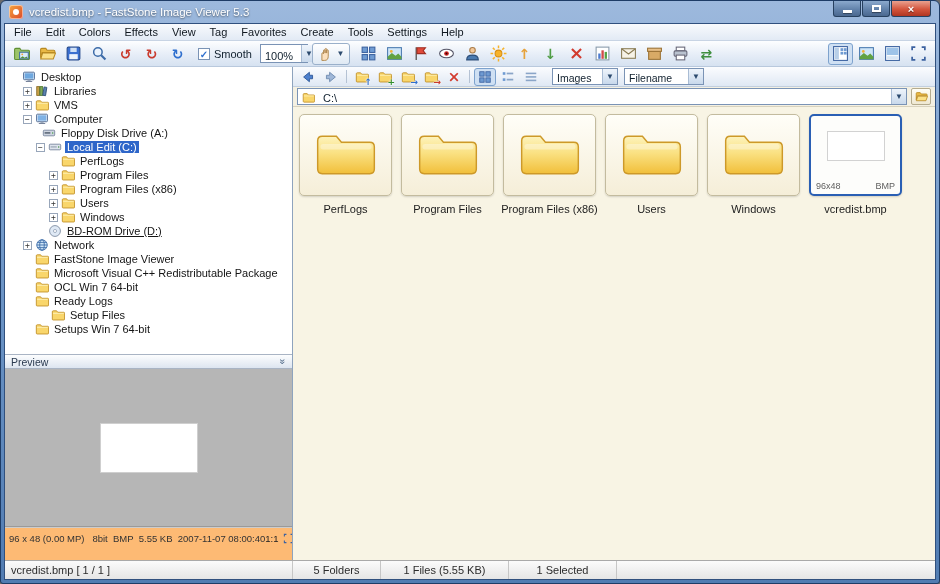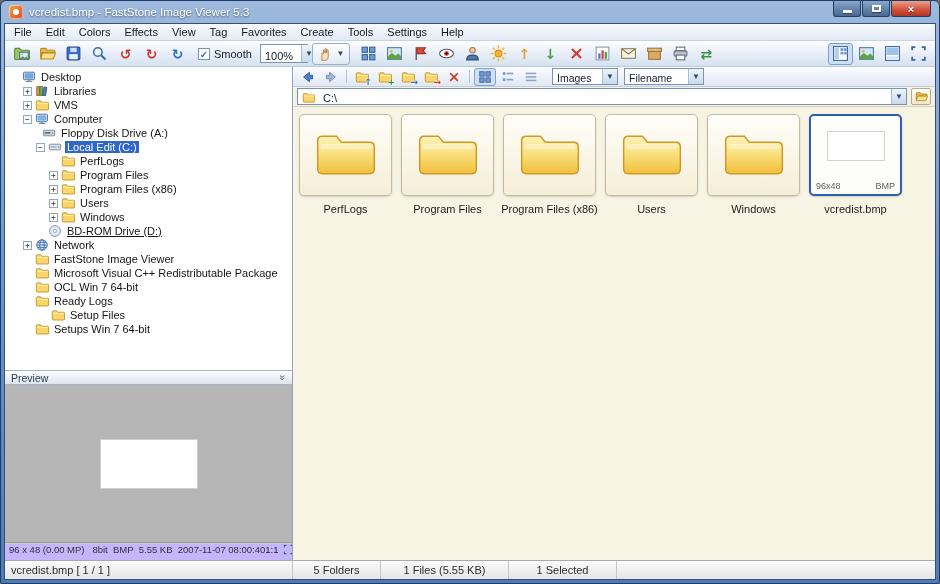--- a/index.html
+++ b/index.html
@@ -39,21 +39,21 @@
 .tree-row{height:14px;display:flex;align-items:center;gap:3px;white-space:nowrap;color:#141414;cursor:default}
 .expander{width:9px;height:9px;flex:none;border:1px solid #98a6ba;background:#fff;font-size:8px;line-height:7px;text-align:center;color:#333;font-family:"DejaVu Sans Mono",monospace}
 .expander.none{visibility:hidden}
 .tree .icon svg{width:14px;height:14px}
 .tlabel{padding:0 2px}
 .tree-row.sel .tlabel{background:#2e66c9;color:#fff}
 .pheader{height:15px;flex:none;background:linear-gradient(#fcfdfe,#dde5f0);border-top:1px solid #a9b4c4;border-bottom:1px solid #a9b4c4;display:flex;align-items:center;padding:0 6px;color:#2a3a50;font-size:10.5px}
 .chev{margin-left:auto;transform:rotate(90deg);font-size:10px;color:#50master;color:#506a88;cursor:default}
 .preview{height:158px;flex:none;background:#b6b6b6;position:relative;border-bottom:1px solid #9a9a9a}
 .pimg{position:absolute;left:50%;top:50%;transform:translate(-50%,-50%);width:96px;height:48px;background:#fff;box-shadow:0 0 0 1px #cfcfcf}
-.pinfo{height:17px;flex:none;background:#c4b5fd;border-top:1px solid #cccccc;display:flex;align-items:flex-start;padding:0 4px;font-size:9.5px;color:#333;white-space:pre;overflow:hidden}
+.pinfo{height:17px;flex:none;background:#fdba74;border-top:1px solid #cccccc;display:flex;align-items:flex-end;padding:16px 4px;font-size:9.5px;color:#333;white-space:pre;overflow:hidden}
 .pright{margin-left:auto;display:flex;align-items:center;gap:4px;font-size:9.5px;color:#222}
 .pright .icon svg{width:11px;height:11px}
 .rightpane{flex:1;min-width:0;display:flex;flex-direction:column}
 .toolbar2{height:20px;flex:none;background:linear-gradient(#fbfcfe,#dfe8f4);border-bottom:1px solid #c2cfdf;display:flex;align-items:center;padding:0 4px}
 .toolbar2 .tbtn{min-width:22px;height:18px}
 .toolbar2 .icon svg{width:14px;height:14px}
 .tsep{width:1px;height:13px;background:#b5c2d4;margin:0 3px;flex:none}
 .combo.filter{width:66px;height:17px;margin-left:10px;font-size:10.5px}
 .combo.sort{width:80px;height:17px;margin-left:6px;font-size:10.5px}
 .addressbar{height:20px;flex:none;background:#f4f0e2;border-bottom:1px solid #d8d2bd;display:flex;align-items:center;padding:0 4px;gap:4px}

